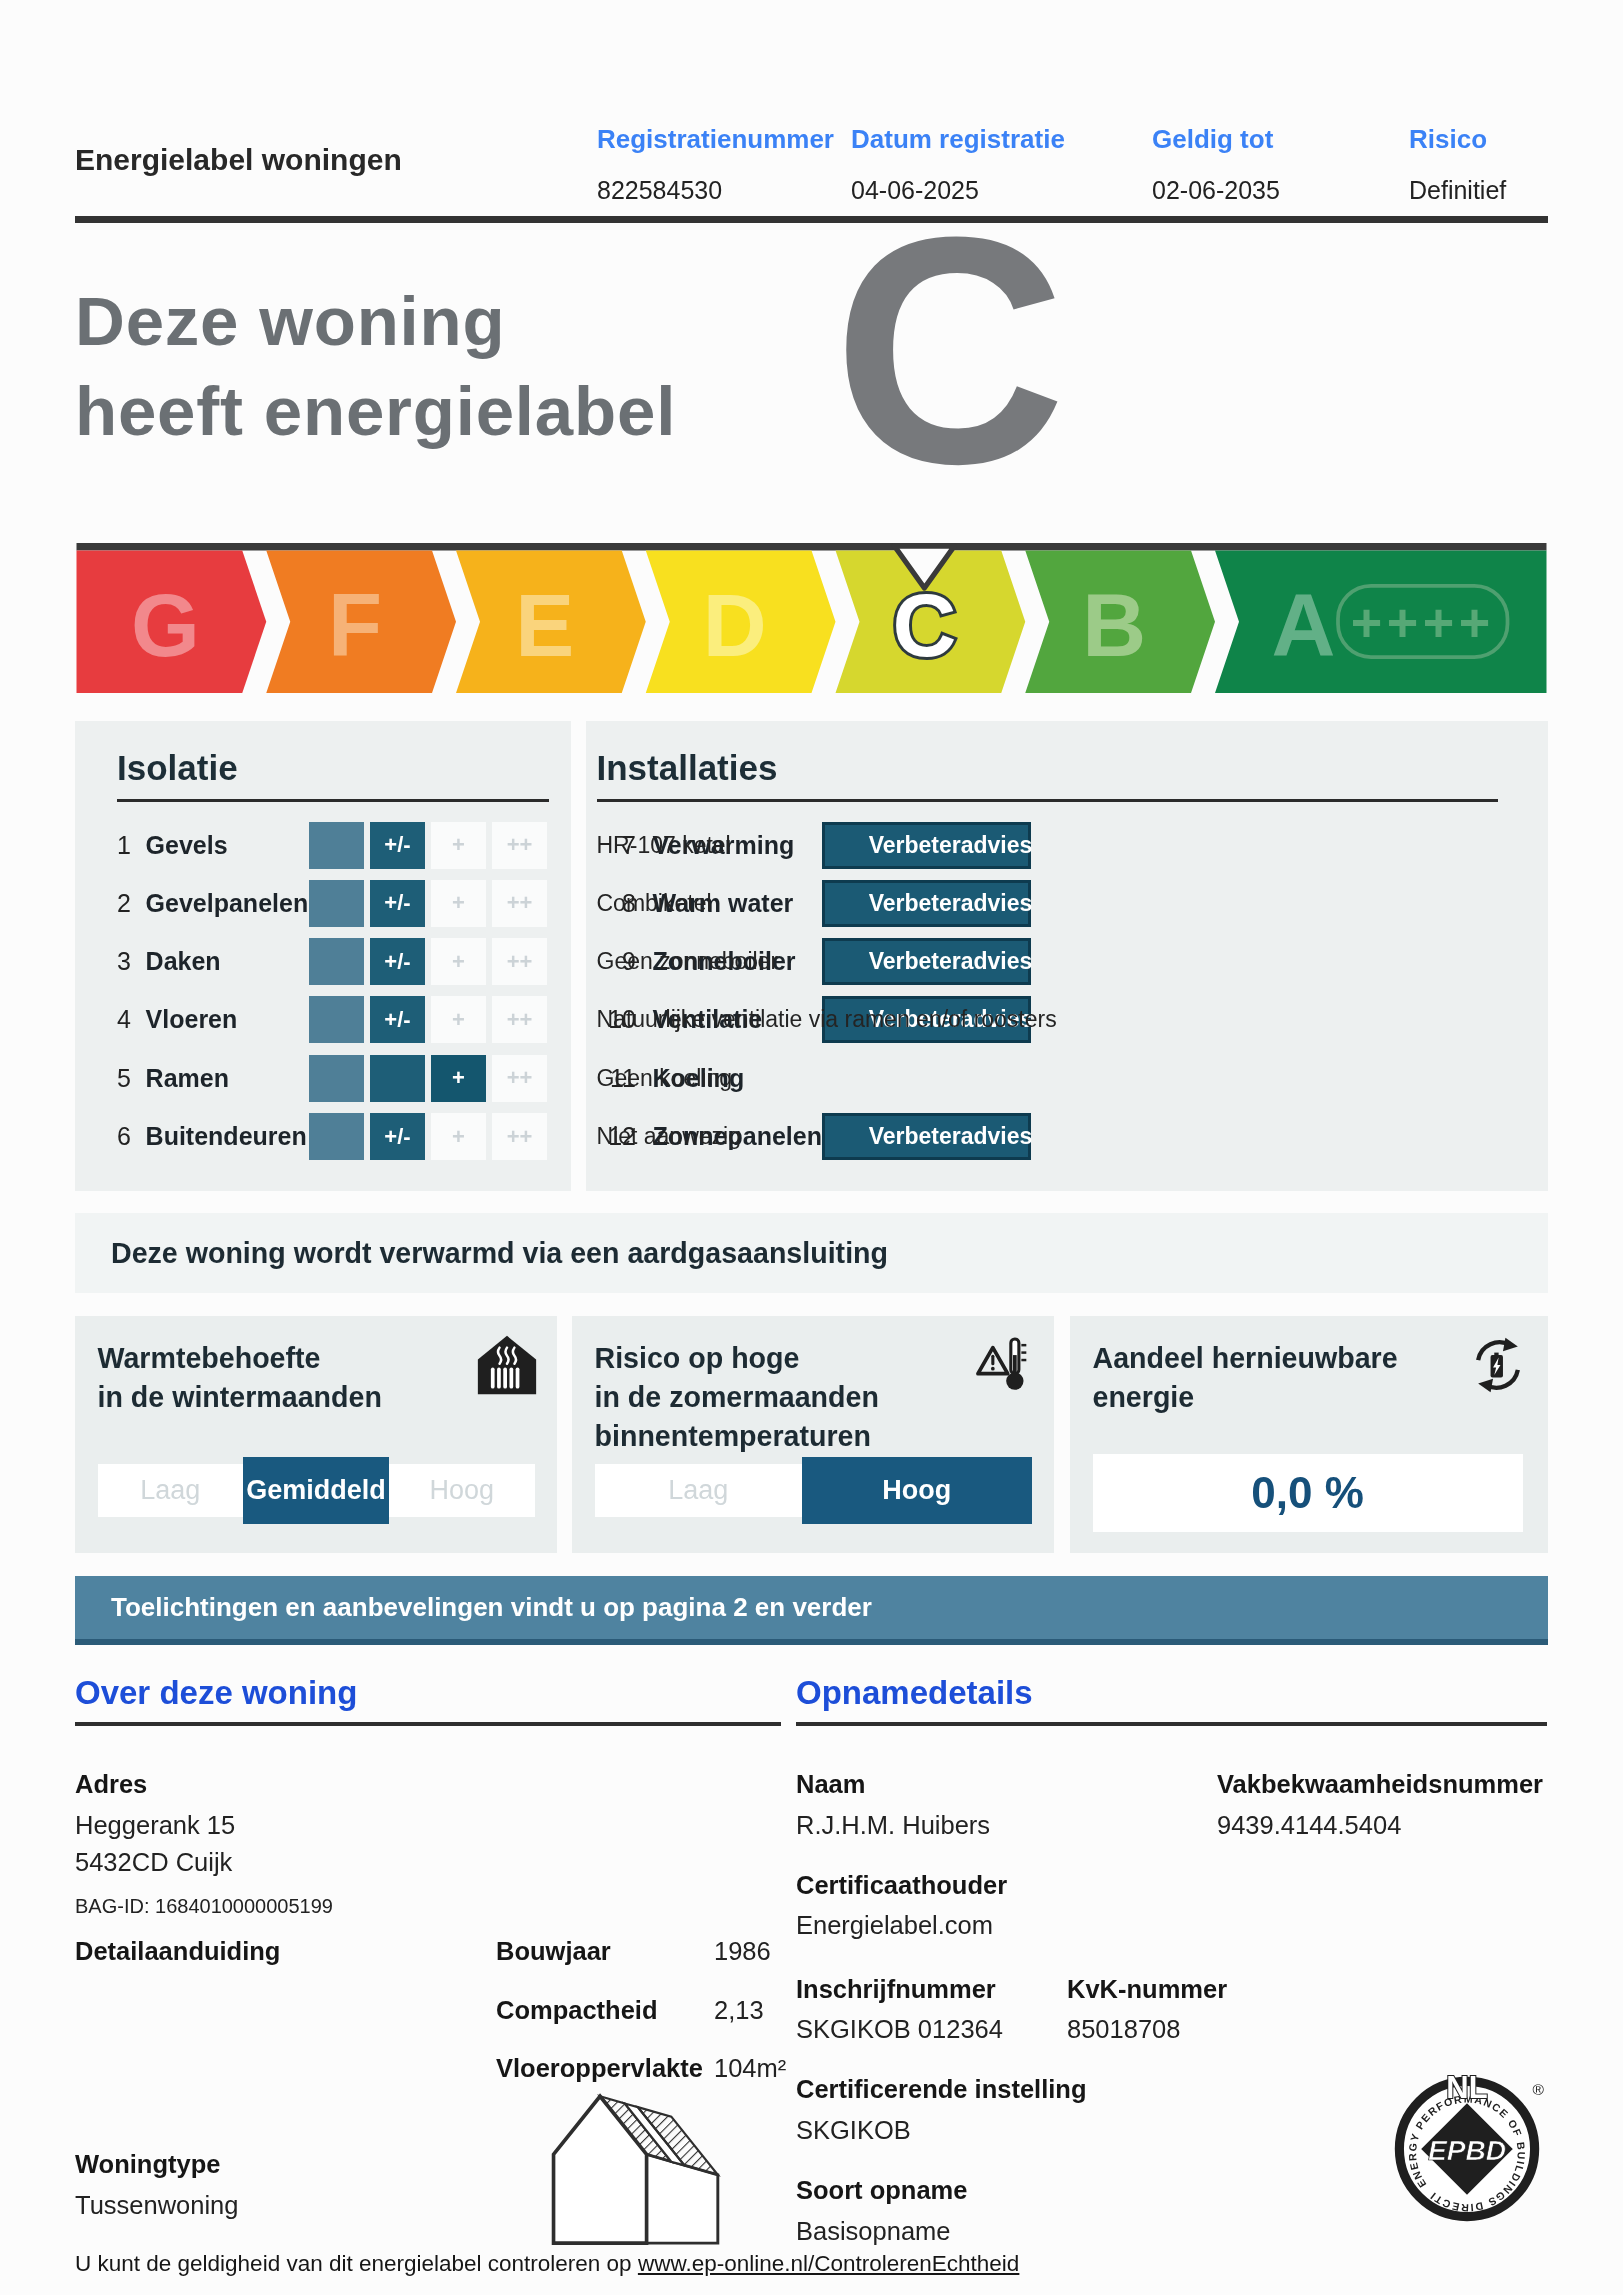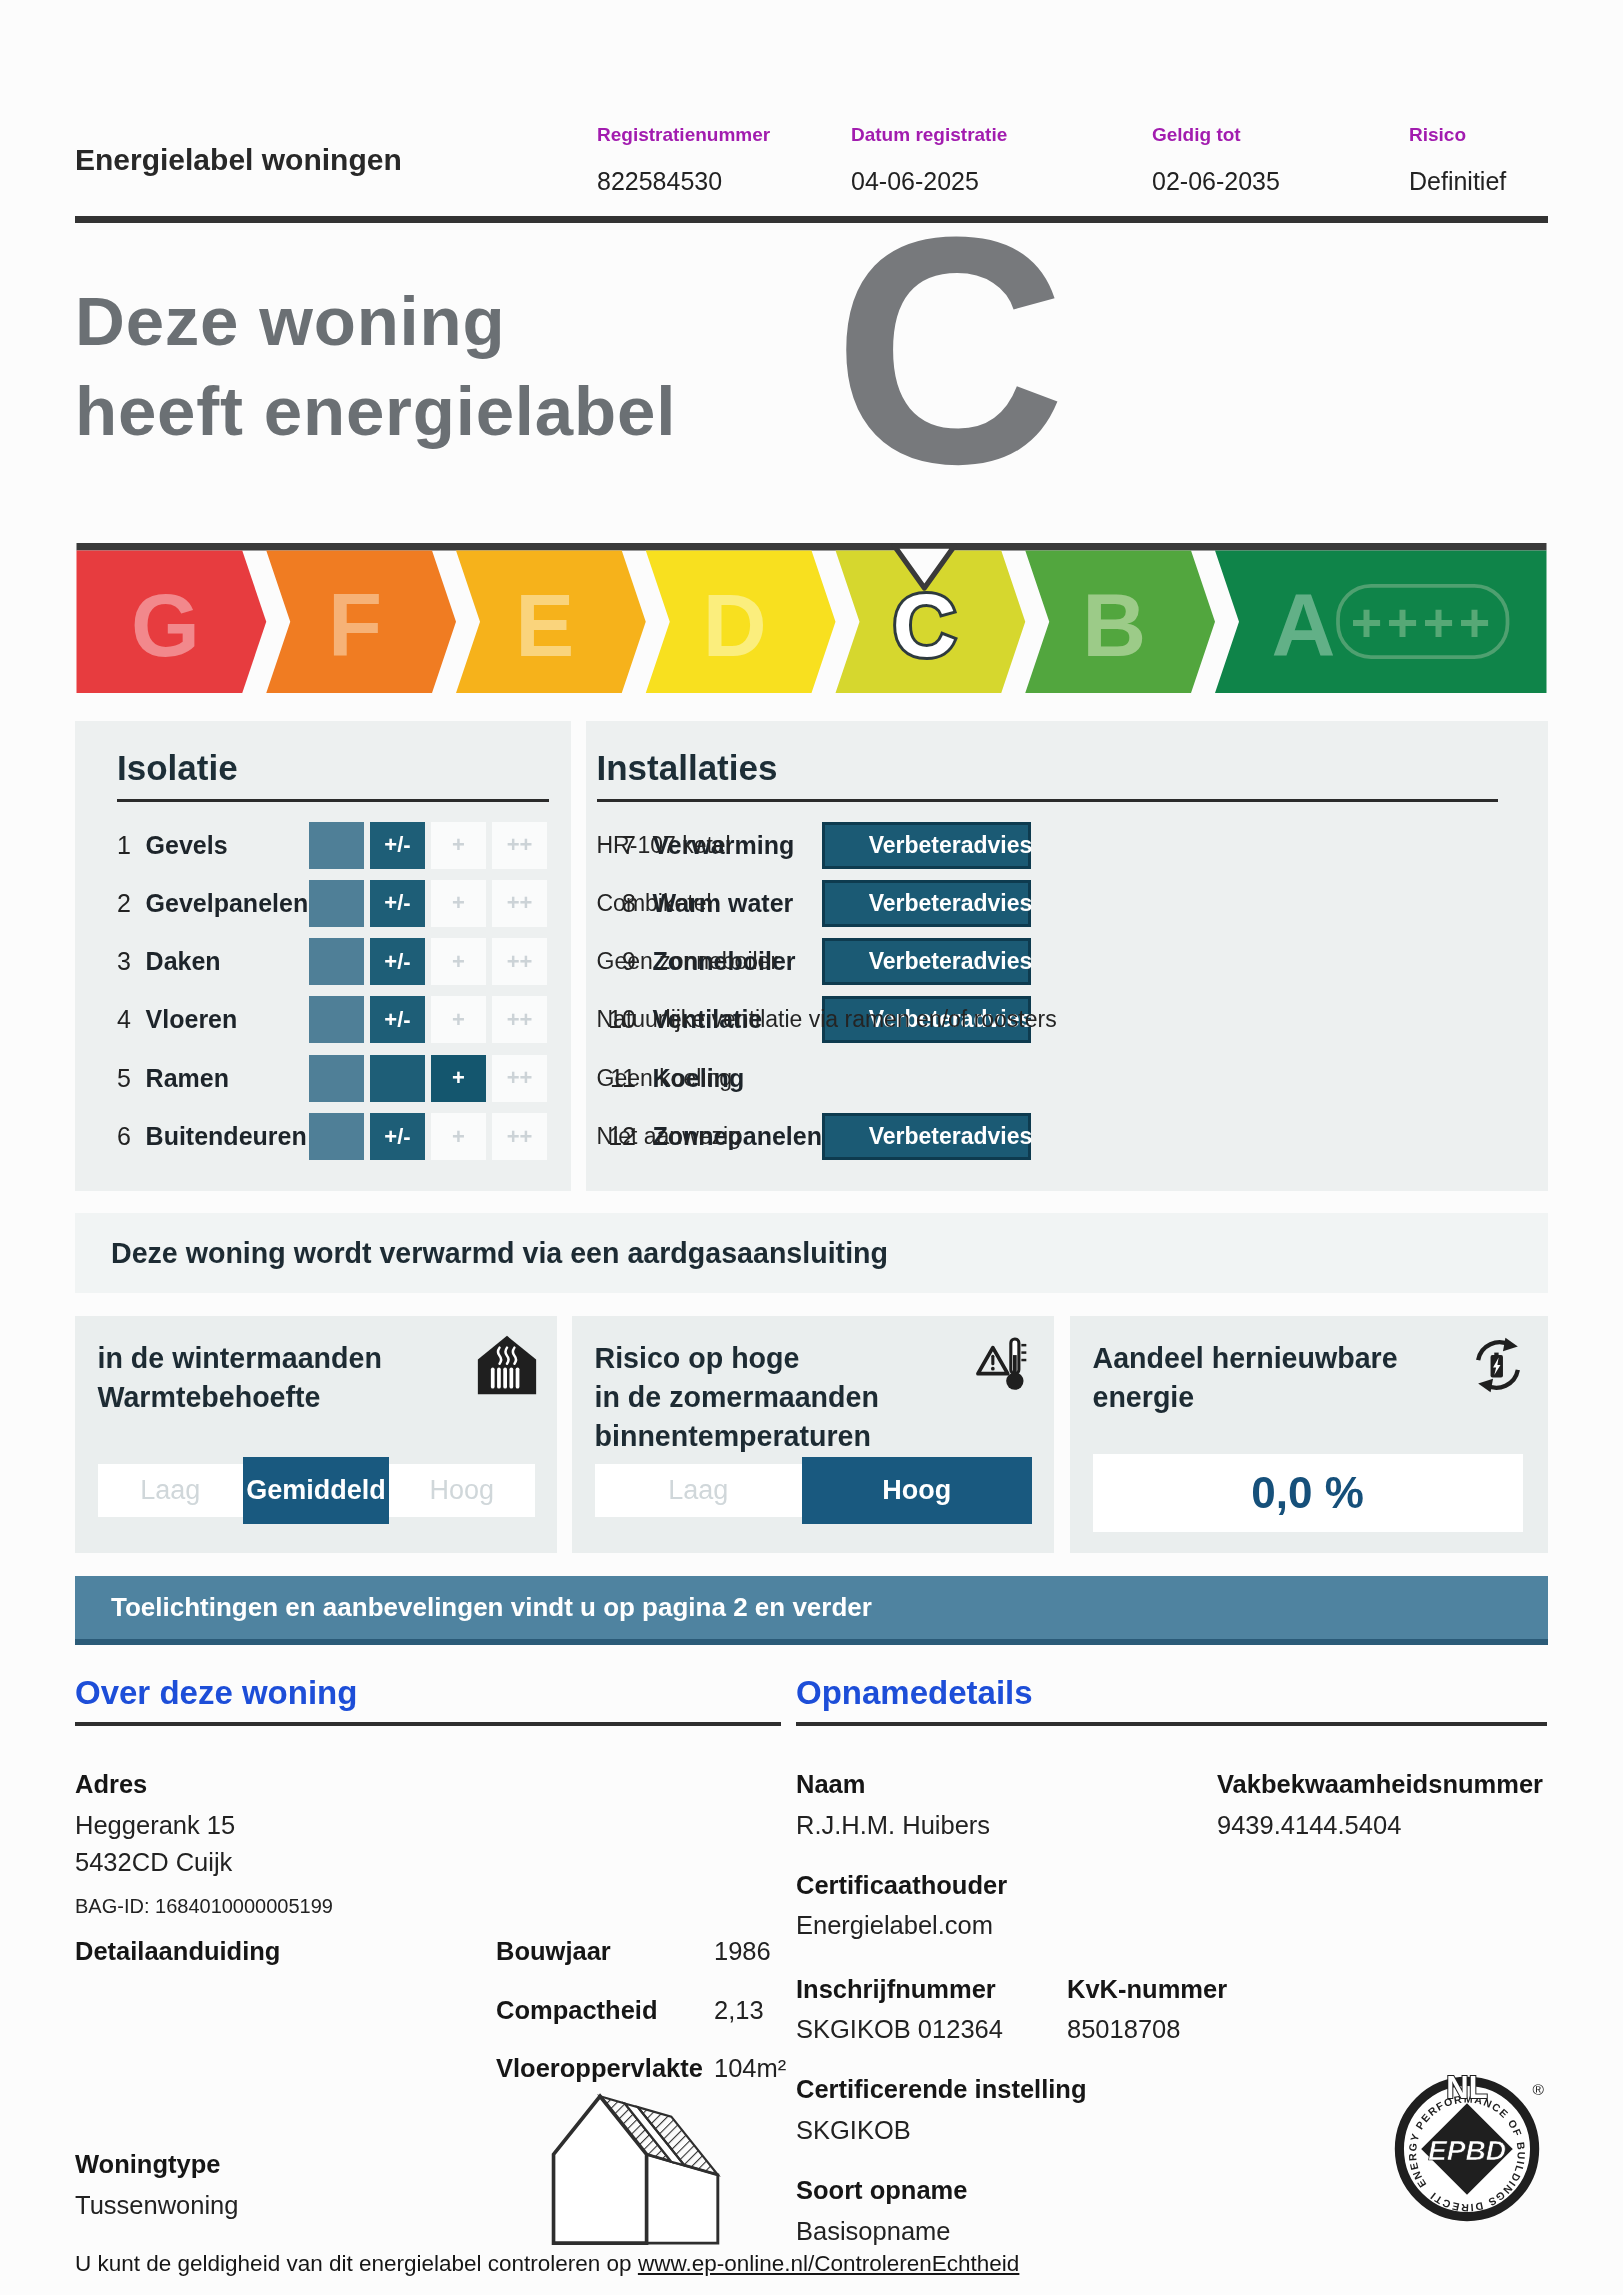--- a/index.html
+++ b/index.html
@@ -5,21 +5,21 @@
   * { margin:0; padding:0; box-sizing:border-box; }
   body { background:#d9d9d9; font-family:"Liberation Sans", sans-serif; }
   .page {
     position:relative; width:1623px; height:2295px; margin:0 auto;
     background:#fcfcfc; color:#1d242a; overflow:hidden;
   }
   
   .header { position:absolute; top:113px; left:75px; right:75px; height:105px; }
   .header-title { position:absolute; left:0; top:30px; font-size:30px; font-weight:bold; color:#282828; }
   .hfield { position:absolute; top:10.5px; }
-  .hfield .hlab { font-size:19px; font-weight:bold; color:#a21caf; }
+  .hfield .hlab { font-size:26px; font-weight:bold; color:#3b82f6; }
   .hfield .hval { font-size:25px; color:#222; margin-top:21px; }
   .rule-top { position:absolute; left:75px; right:75px; top:216px; height:6.8px; background:#333; }
   
   .hero-text { position:absolute; left:75px; top:277px; font-size:69px; font-weight:bold; color:#6b7074; line-height:1.3; letter-spacing:0.8px; }
   .hero-grade { position:absolute; left:833px; top:189px; font-size:323px; font-weight:bold; color:#77797c; line-height:1; }
   
   .scale-wrap { position:absolute; left:75px; top:543px; width:1473px; height:150px; }
   
   .mid-section { position:absolute; left:75px; top:721px; right:75px; height:470px; }
   .panel-iso { position:absolute; left:0; top:0; width:496px; height:470px; background:#edf0f0; padding:28.6px 22.5px 0 42px; }
@@ -236,22 +236,22 @@
         <span class="advice-btn">Verbeteradvies</span>
       </div>
     </div>
   </div>
 
   <div class="gas-banner">Deze woning wordt verwarmd via een aardgasaansluiting</div>
 
   <div class="panels">
     <div class="info-card" style="left:0;width:482px">
       <div class="card-title">
+        <div>Warmtebehoefte</div>
         <div>in de wintermaanden</div>
-        <div>Warmtebehoefte</div>
       </div>
       <svg class="card-icon" viewBox="0 0 100 100">
         <polygon points="50,3 97,41 97,97 3,97 3,41" fill="#1f1f1f"></polygon>
         <rect x="24" y="54" width="6" height="34" fill="#fff" rx="3"></rect>
         <rect x="34" y="54" width="6" height="34" fill="#fff" rx="3"></rect>
         <rect x="44" y="54" width="6" height="34" fill="#fff" rx="3"></rect>
         <rect x="54" y="54" width="6" height="34" fill="#fff" rx="3"></rect>
         <rect x="64" y="54" width="6" height="34" fill="#fff" rx="3"></rect>
         <path d="M38,48 q5,-7 0,-13 q-5,-6 0,-13" fill="none" stroke="#fff" stroke-width="4" stroke-linecap="round"></path>
         <path d="M50,48 q5,-7 0,-13 q-5,-6 0,-13" fill="none" stroke="#fff" stroke-width="4" stroke-linecap="round"></path>

